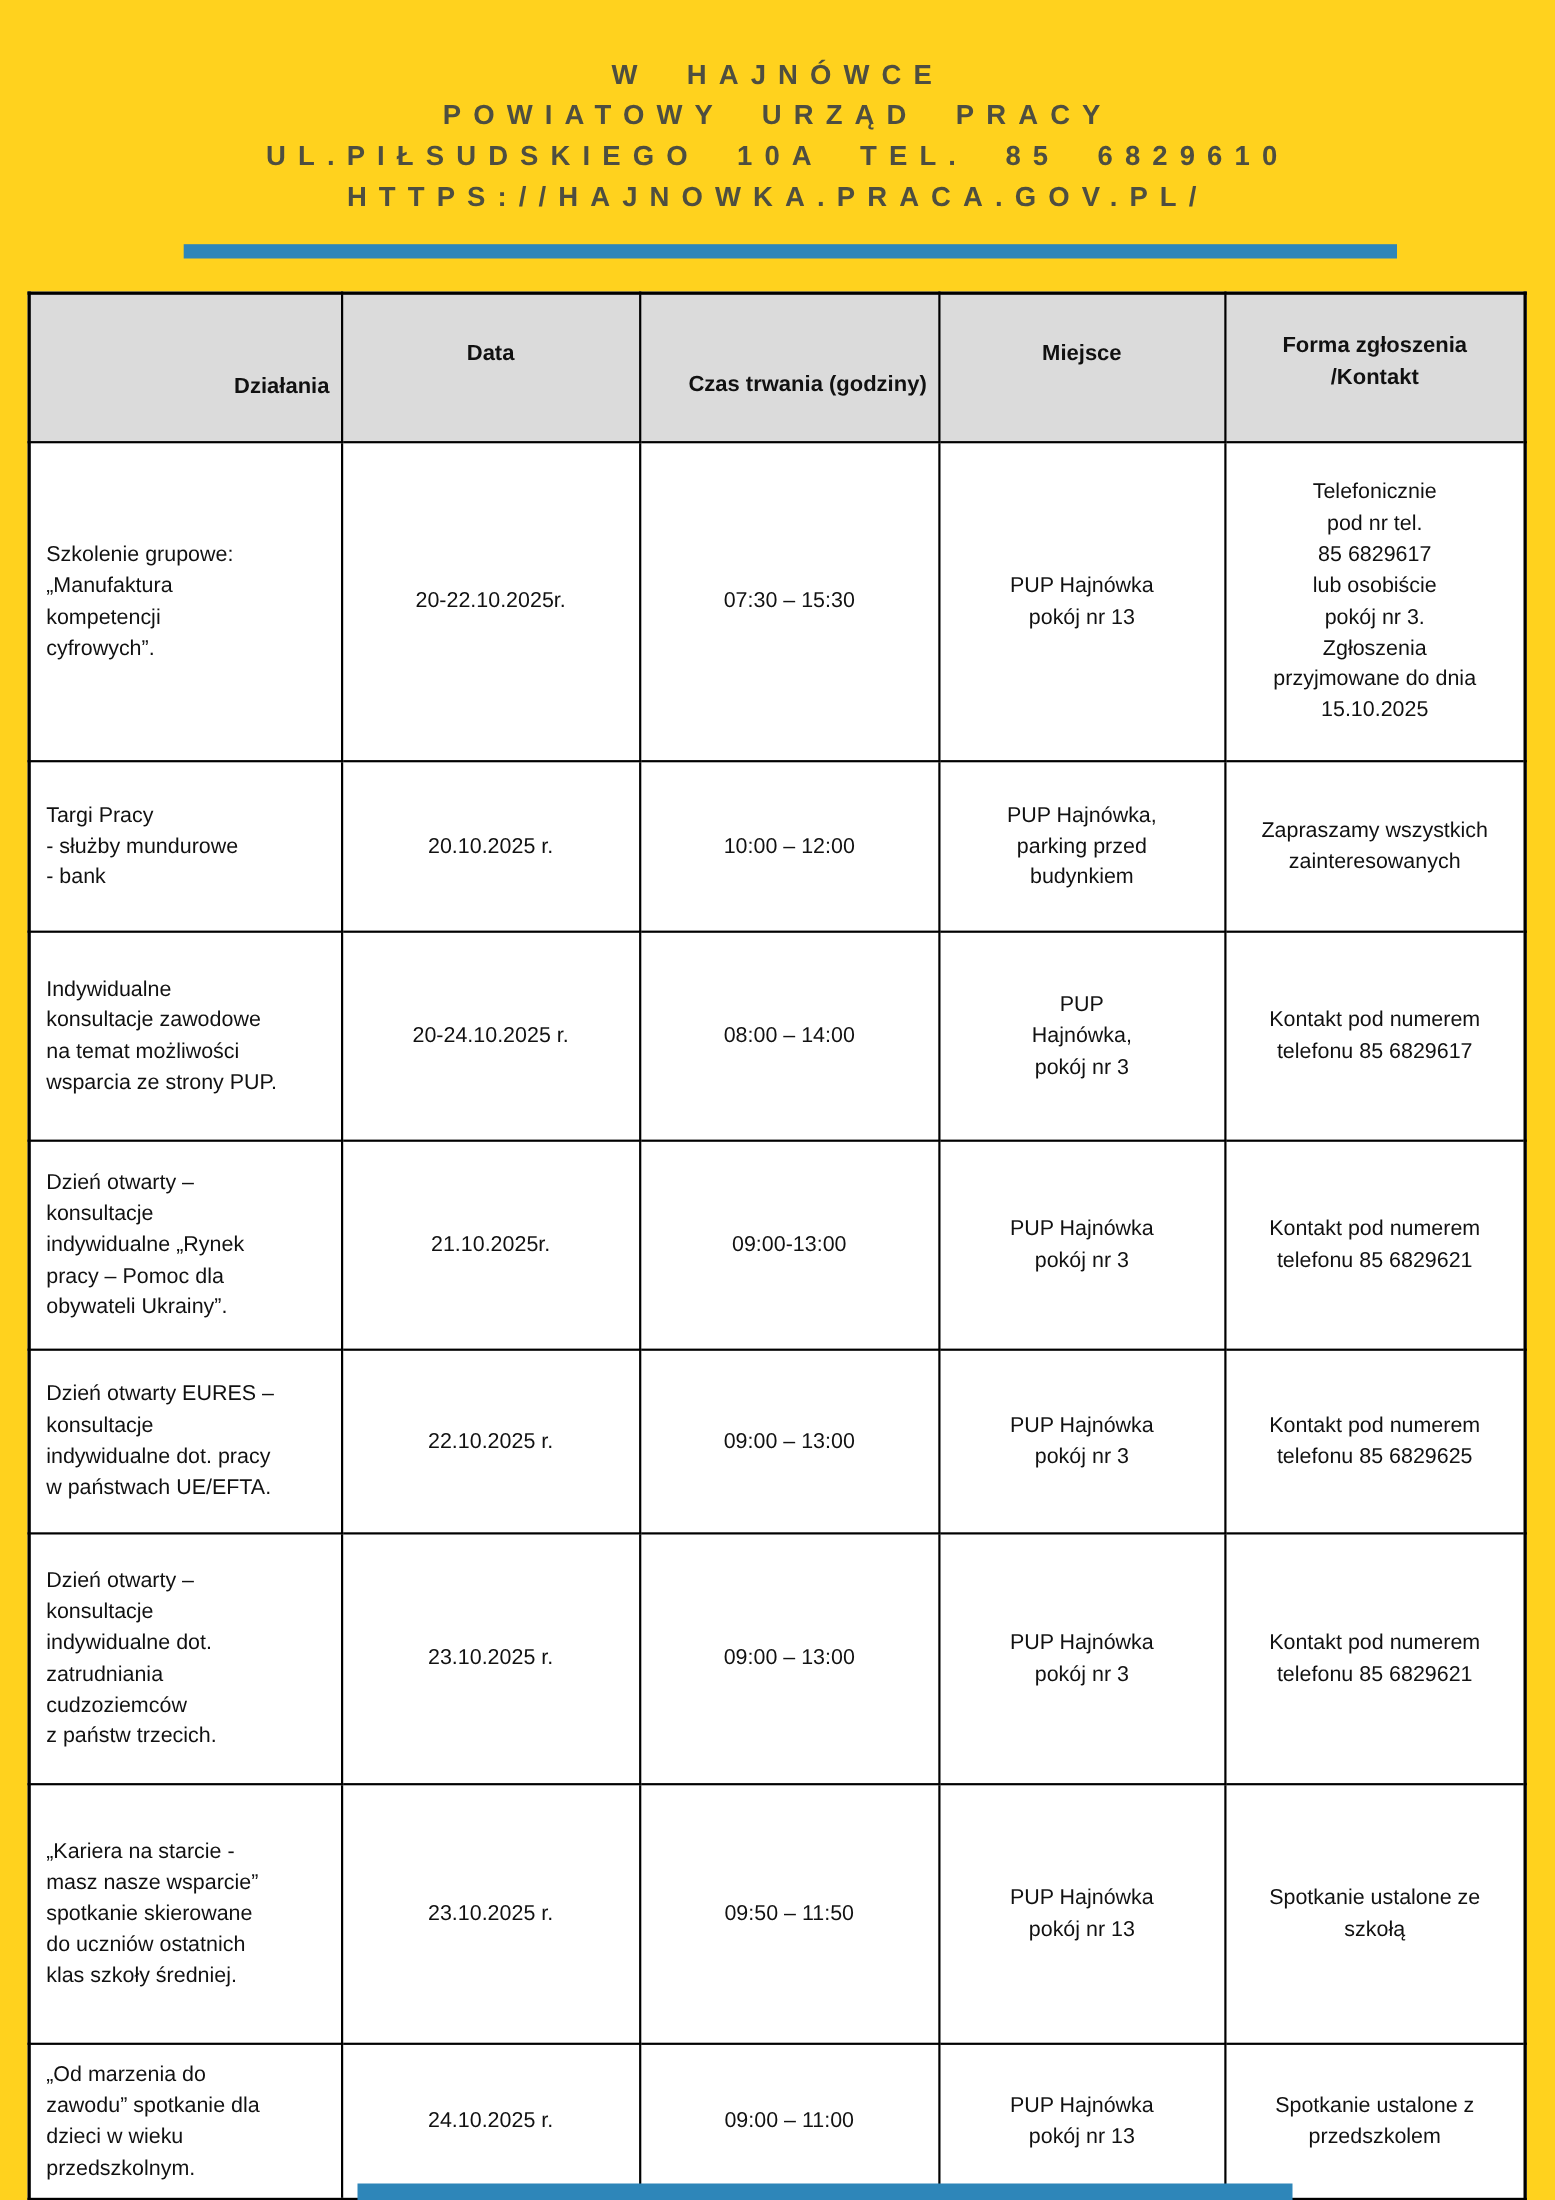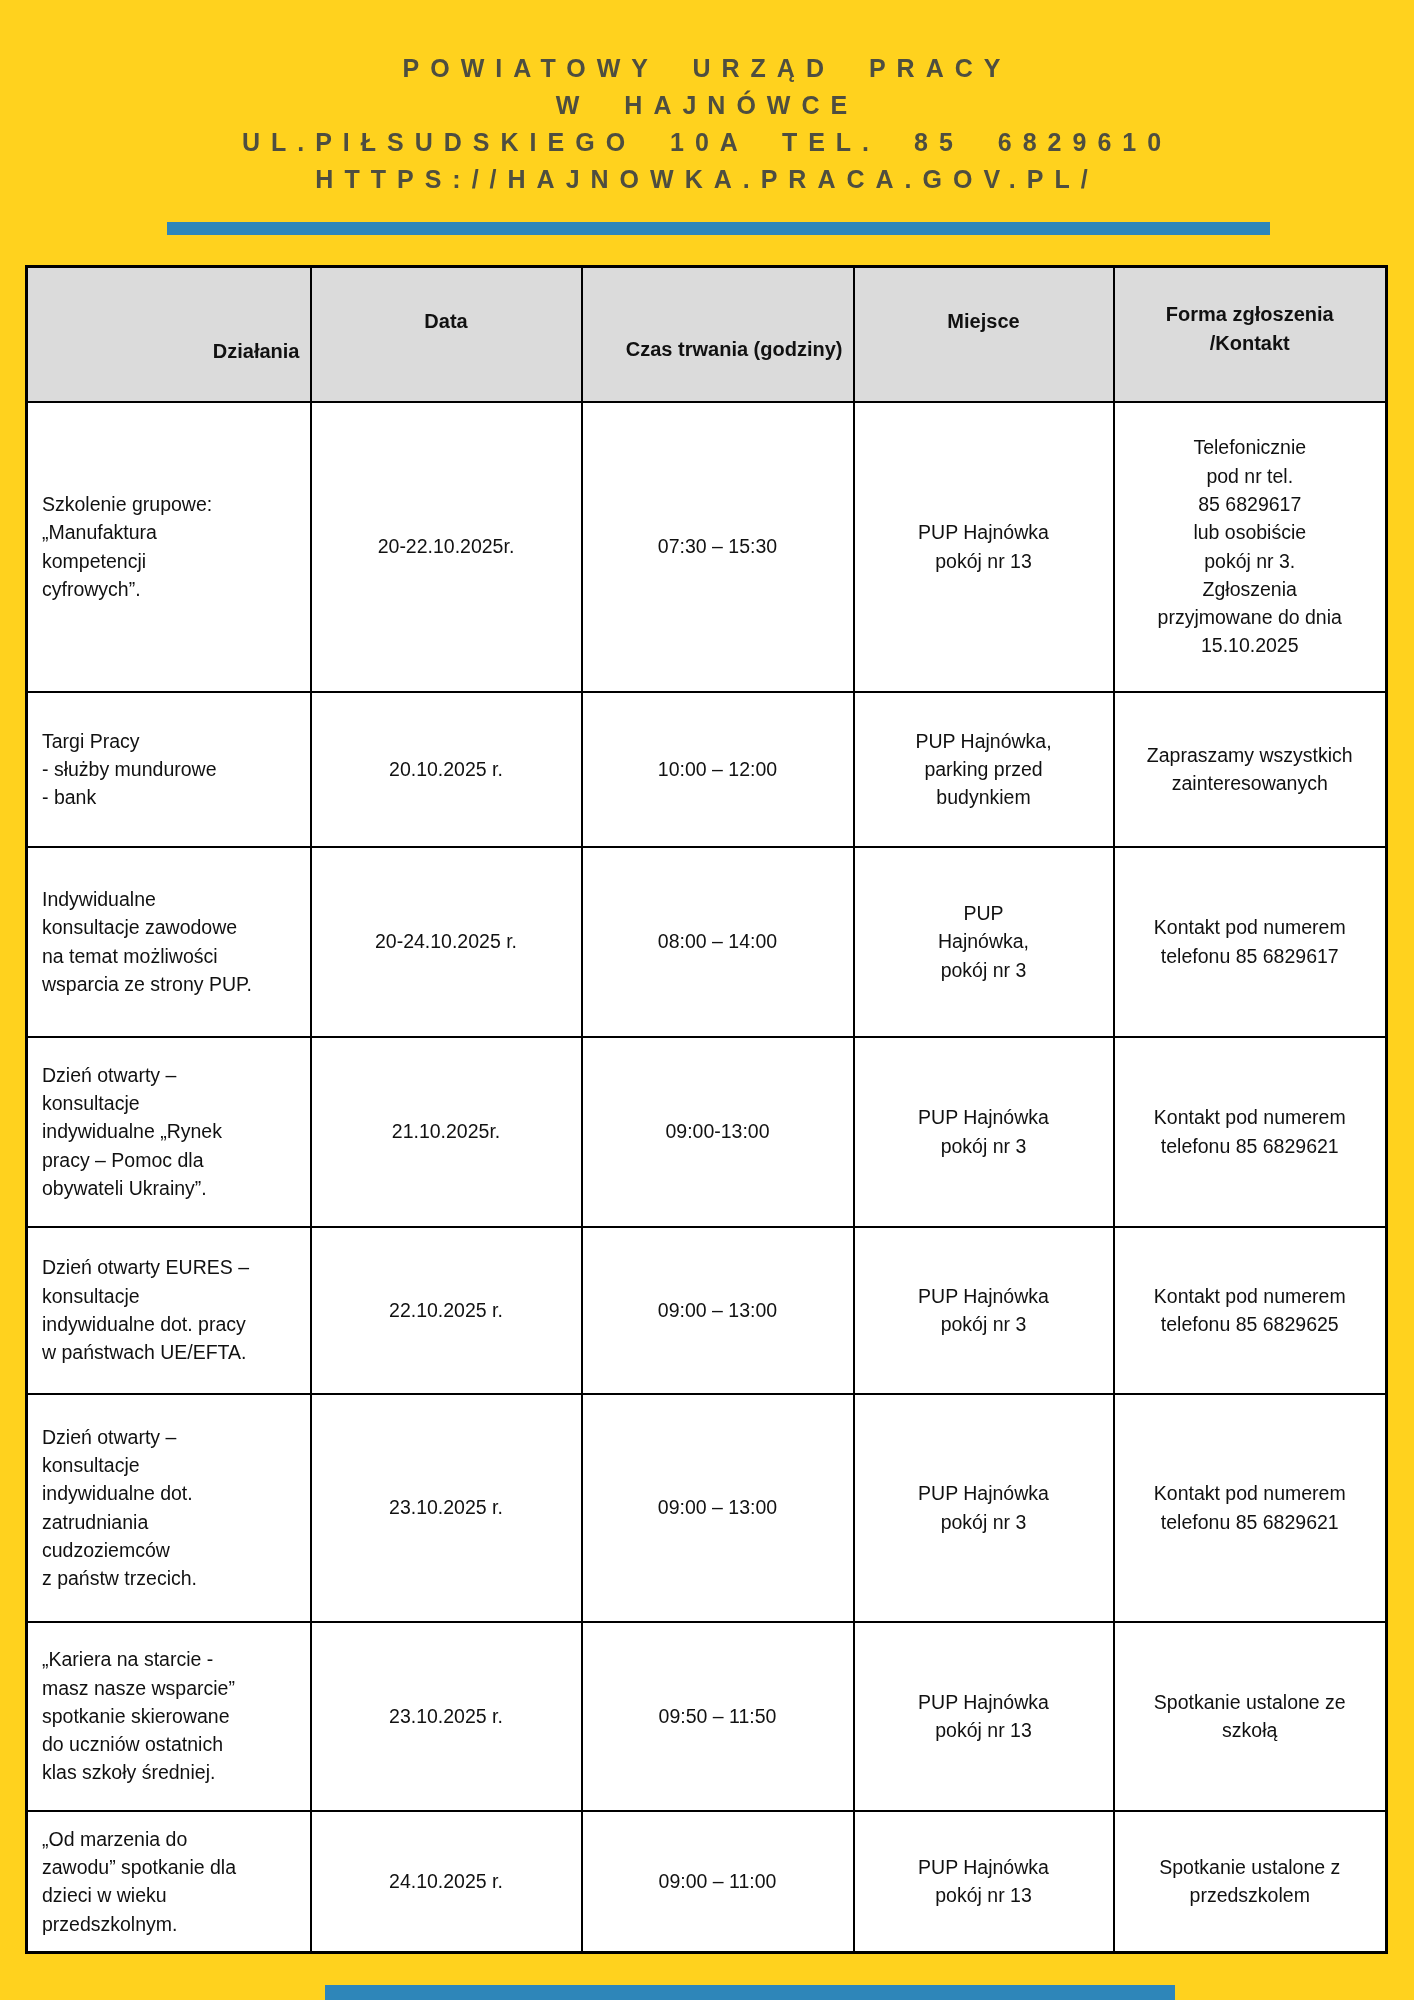--- a/index.html
+++ b/index.html
@@ -70,29 +70,29 @@
   tbody td { text-align:center; background:#fff; }
   tbody td:first-child { text-align:left; padding-left:14px; }
 
   thead tr          { height:135px; }
   tbody tr:nth-child(1) { height:290px; }
   tbody tr:nth-child(2) { height:155px; }
   tbody tr:nth-child(3) { height:190px; }
   tbody tr:nth-child(4) { height:190px; }
   tbody tr:nth-child(5) { height:167px; }
   tbody tr:nth-child(6) { height:228px; }
-  tbody tr:nth-child(7) { height:189px; }
+  tbody tr:nth-child(7) { height:236px; }
   tbody tr:nth-child(8) { height:142px;padding-left:20px; }
 </style>
 </head>
 <body>
 
 <header class="letterhead">
+  <div class="hline">W HAJNÓWCE</div>
   <div class="hline">POWIATOWY URZĄD PRACY</div>
-  <div class="hline">W HAJNÓWCE</div>
   <div class="hline">UL.PIŁSUDSKIEGO 10A TEL. 85 6829610</div>
   <div class="hline">HTTPS://HAJNOWKA.PRACA.GOV.PL/</div>
 </header>
 
 <div class="bar bar-top"></div>
 
 <table class="events">
   <colgroup>
     <col style="width:284px">
     <col style="width:271px">

